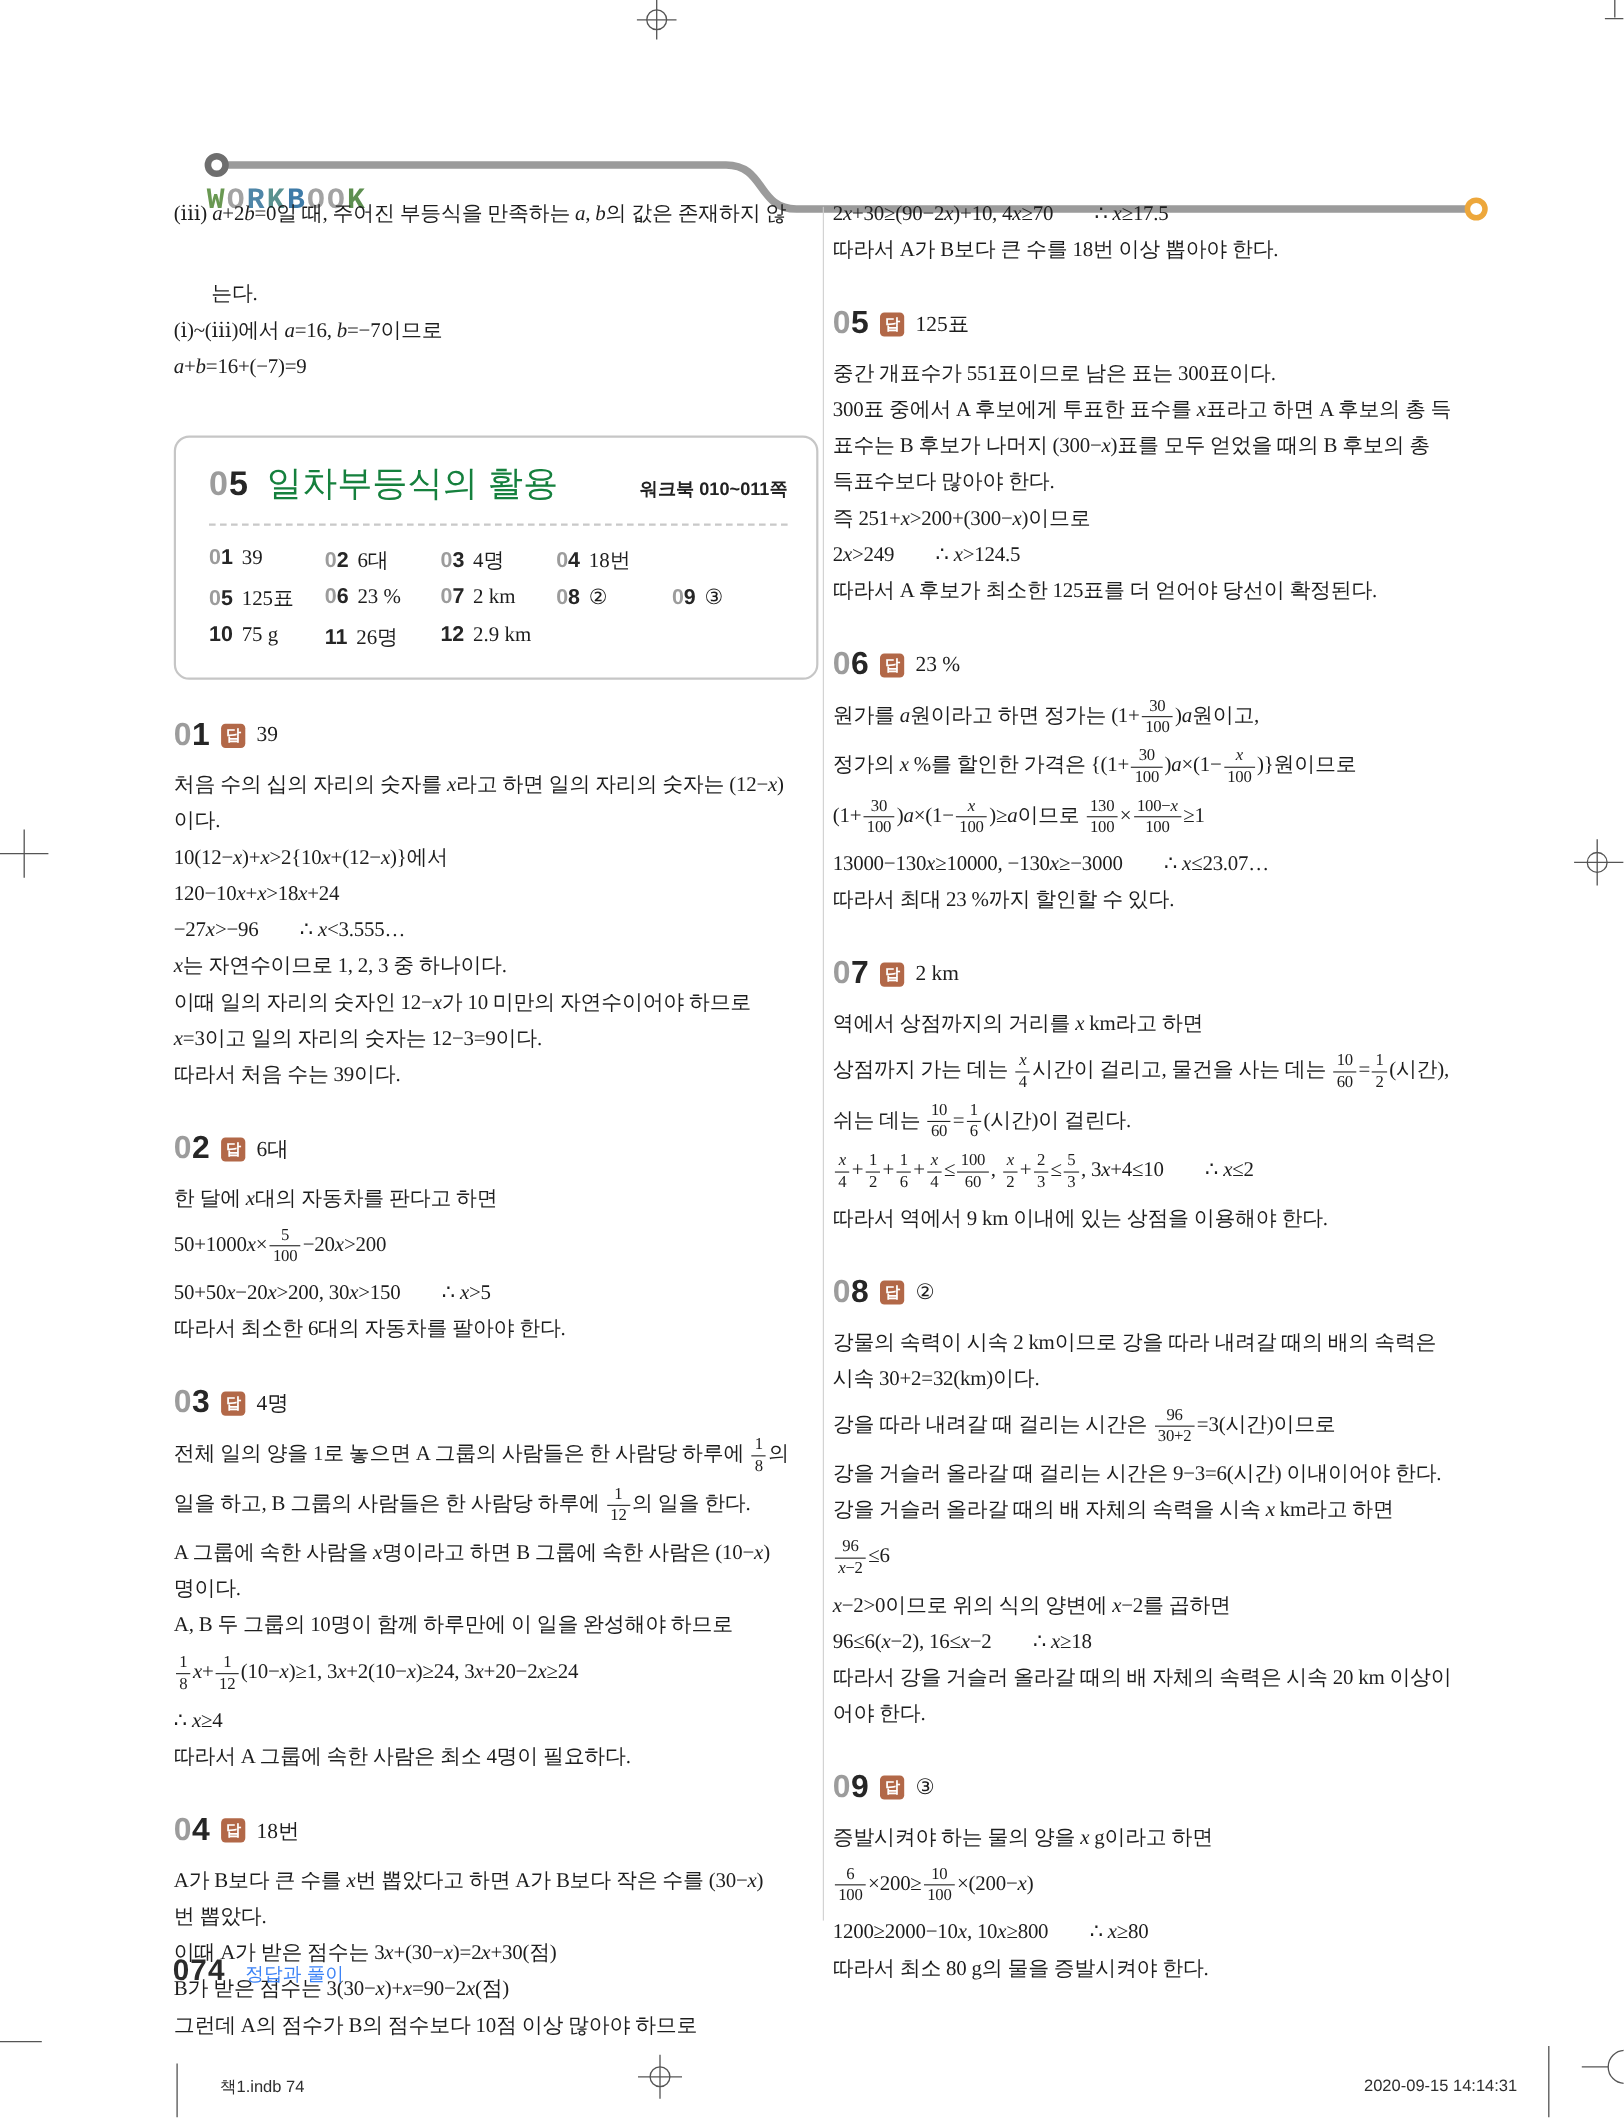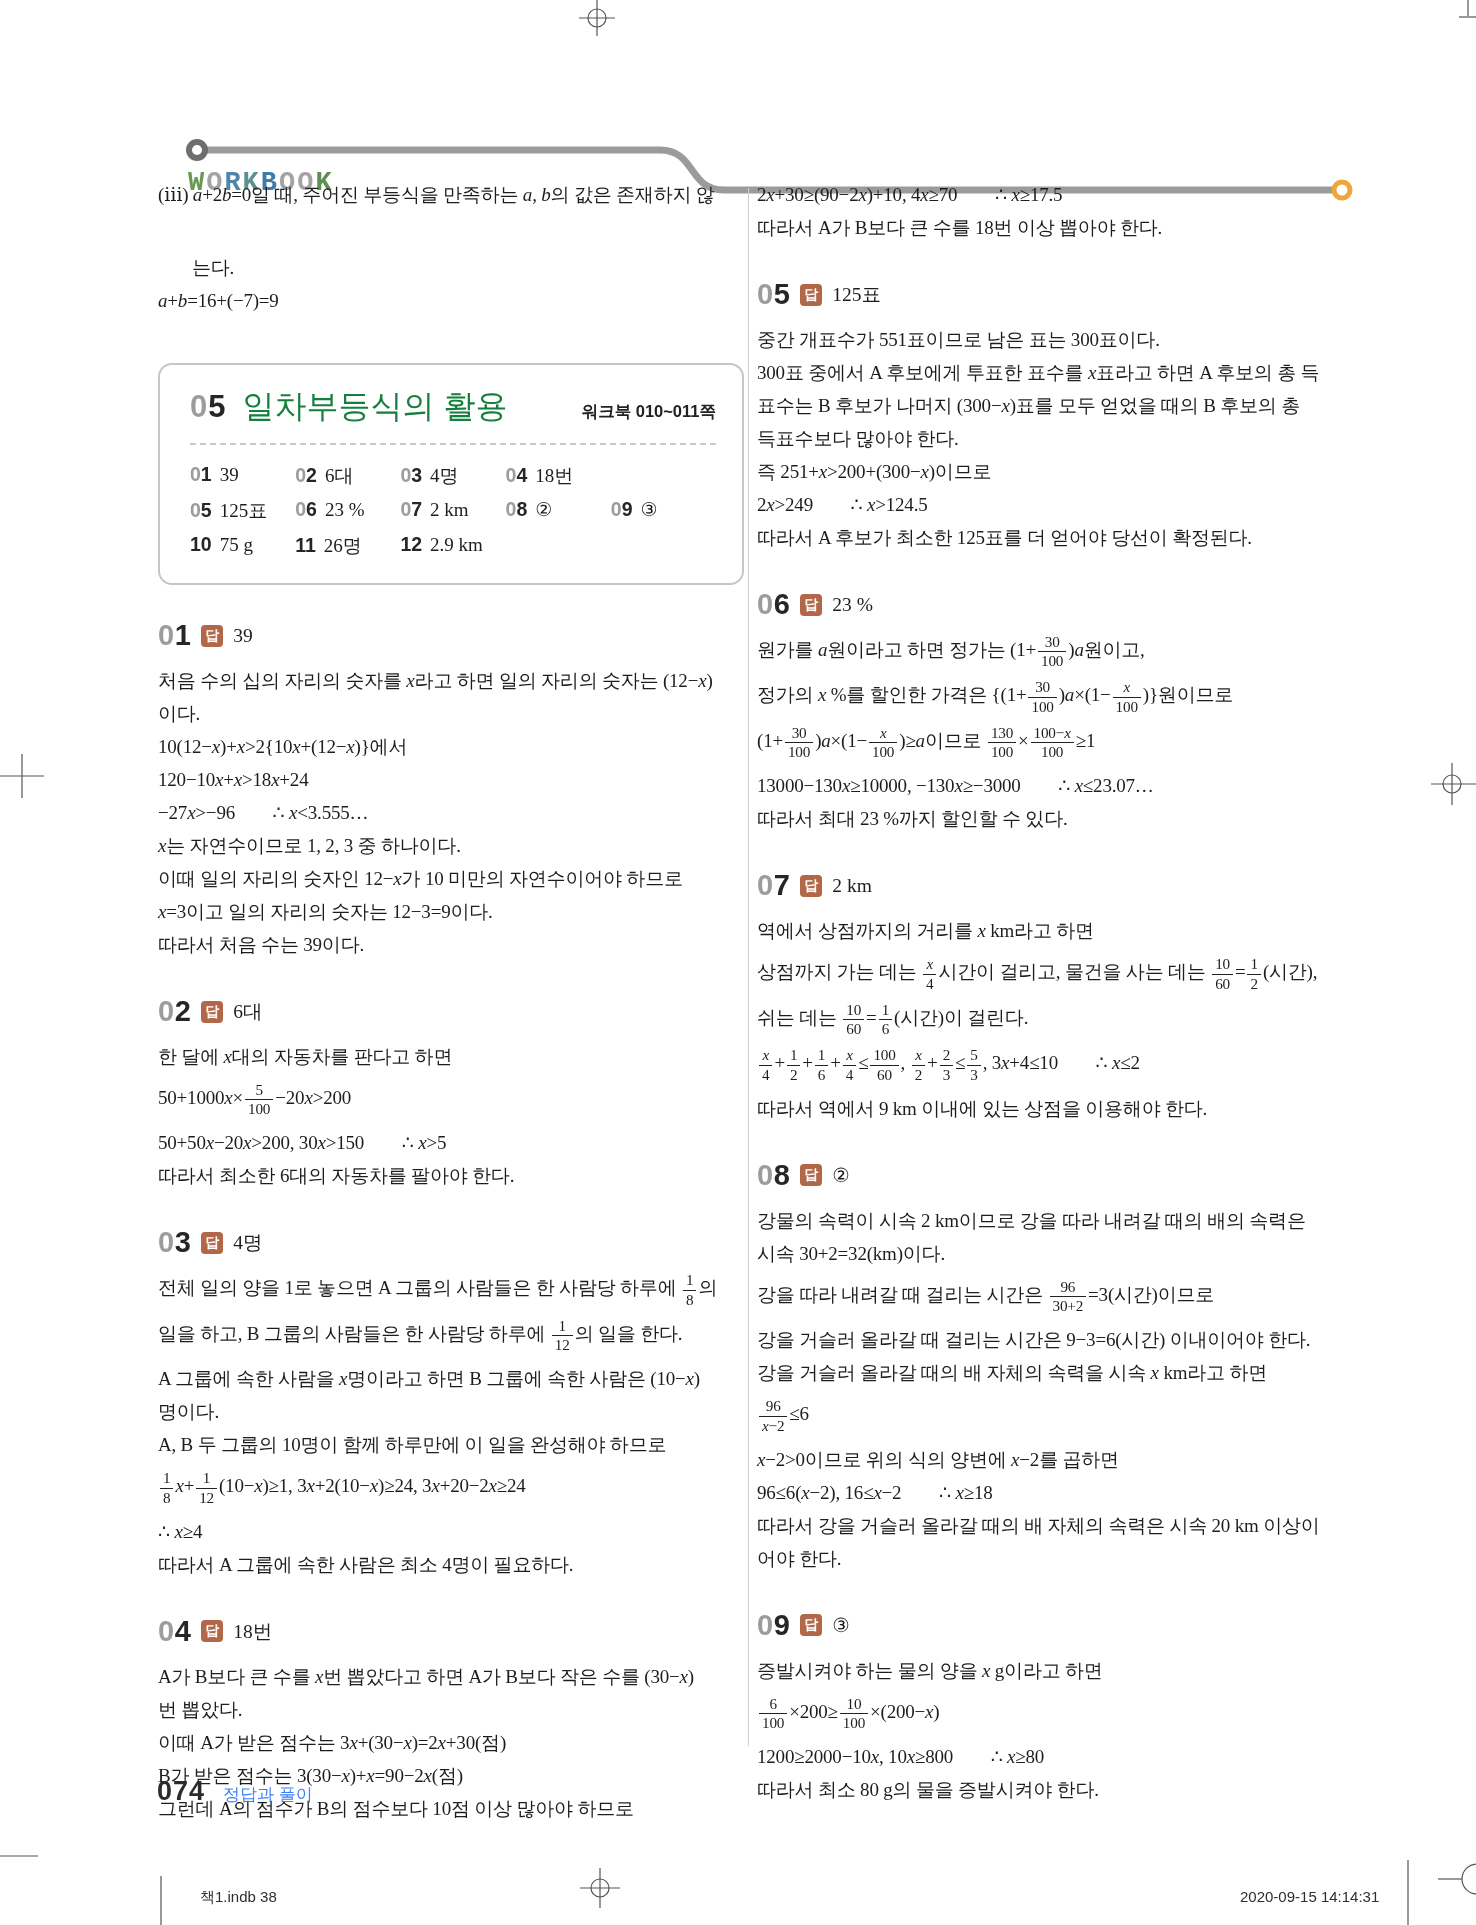--- a/index.html
+++ b/index.html
@@ -108,20 +108,21 @@
   </svg>
 
   <div class="logo" id="logo"><span style="color: rgb(105, 152, 82);">W</span><span style="color: rgb(163, 163, 163);">O</span><span style="color: rgb(79, 134, 168);">R</span><span style="color: rgb(90, 146, 144);">K</span><span style="color: rgb(62, 123, 168);">B</span><span style="color: rgb(163, 163, 163);">O</span><span style="color: rgb(163, 163, 163);">O</span><span style="color: rgb(93, 143, 80);">K</span></div>
 
   <div class="divider"></div>
 
   <div class="col left">
     <div class="intro" id="intro-left">
         <div class="sline">(ⅲ) <i>a</i>+2<i>b</i>=0일 때, 주어진 부등식을 만족하는 <i>a</i>, <i>b</i>의 값은 존재하지 않</div>
         <div class="sline ind">는다.</div>
+        <div class="sline">(ⅰ)~(ⅲ)에서 <i>a</i>=16, <i>b</i>=−7이므로</div>
         <div class="sline"><i>a</i>+<i>b</i>=16+(−7)=9</div>
       </div>
 
     <div class="abox">
       <div class="abox-head">
         <div>
           <span class="abox-num" id="abox-num"><span class="zero">0</span><span class="dig">5</span></span>
           <span class="abox-title">일차부등식의 활용</span>
         </div>
         <span class="abox-ref">워크북 010~011쪽</span>
@@ -327,15 +328,15 @@
           </div>
         </div>
       </div>
   </div>
 
   <div class="footer">
     <span class="pageno">074</span>
     <span class="footer-label">정답과 풀이</span>
   </div>
 
-  <div class="printfile">책1.indb   38</div>
+  <div class="printfile">책1.indb   74</div>
   <div class="printtime">2020-09-15   14:14:31</div>
 </div>
 
 </body></html>

